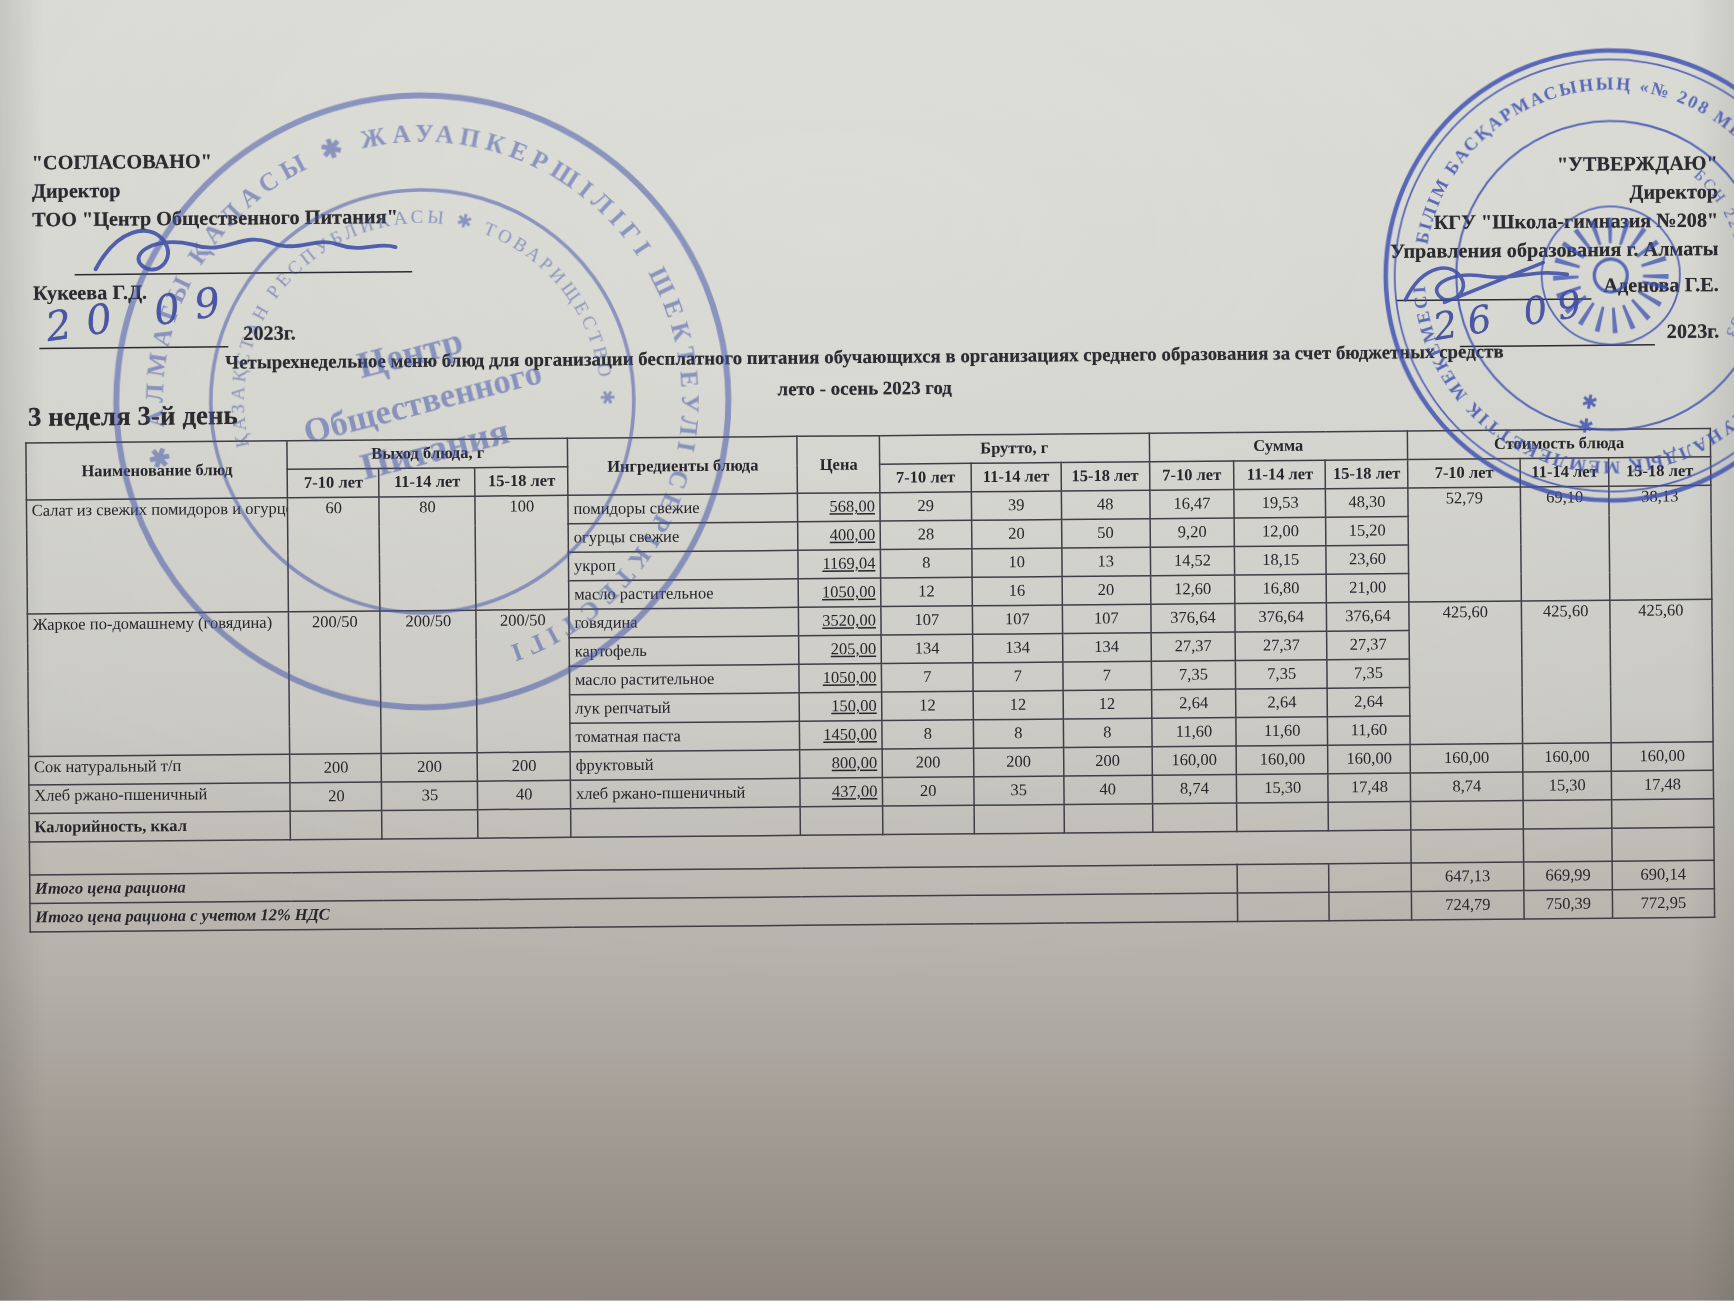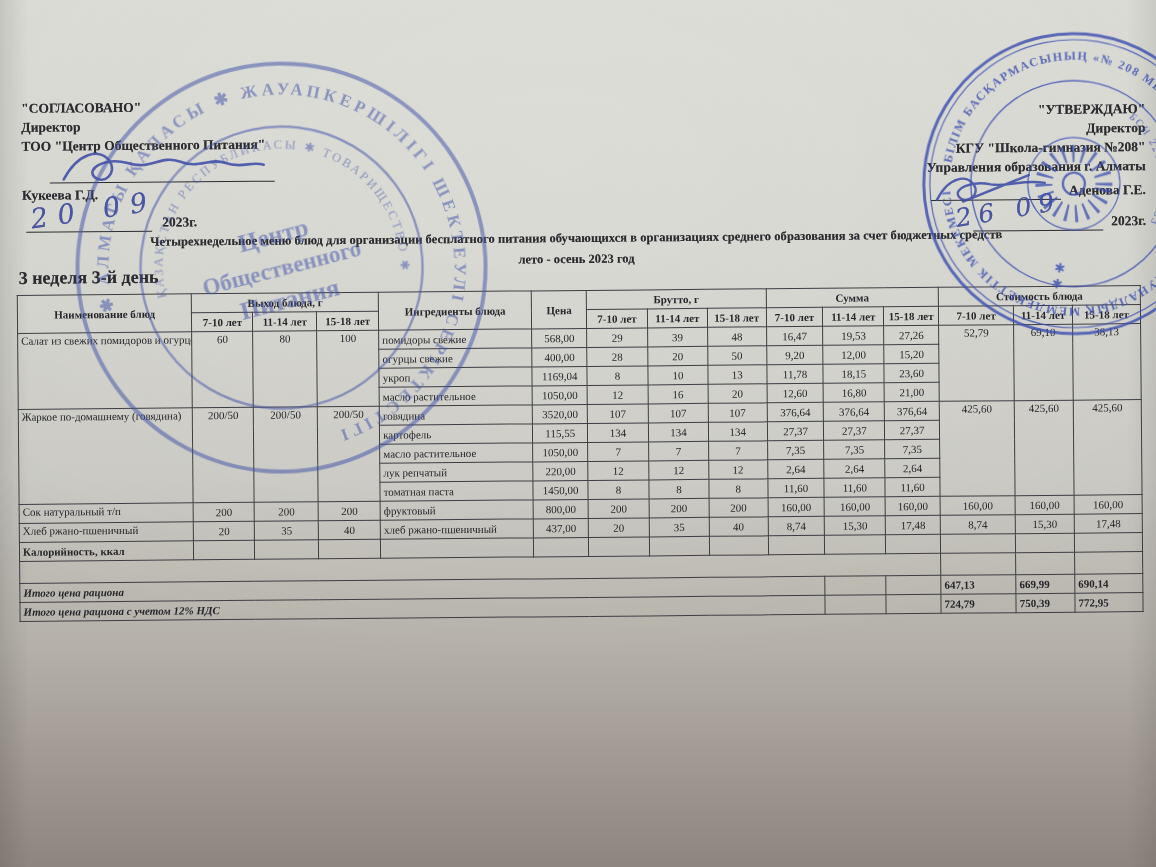--- a/index.html
+++ b/index.html
@@ -48,25 +48,25 @@
     overflow:hidden;white-space:nowrap;color:#26262b;
   }
   table.menu{border:1.5px solid #35353b;}
   th{font-weight:bold;text-align:center;white-space:normal !important;}
   .hrow1 th{height:36px;}
   .hrow2 th{height:40px;}
   td.dname{white-space:normal;vertical-align:top;text-align:left;}
   td.vt{vertical-align:top;}
   td.num{text-align:center;}
   td.ing{text-align:left;}
-  td.price{text-align:center;padding-right:4px;}
+  td.price{text-align:right;padding-right:4px;text-decoration:underline;}
   td.blabel{font-weight:bold;text-align:left;}
   tr.spacer td{height:19px;}
   td.total-label{font-weight:bold;font-style:italic;text-align:left;font-size:11.5px;}
-  td.total-val{font-weight:bold;text-align:left;padding-right:4px;}
+  td.total-val{font-weight:normal;text-align:center;padding-right:4px;}
 
   
   .stamp{position:absolute;pointer-events:none;filter:blur(0.4px);}
   .stamp-left{left:62px;top:44px;opacity:0.52;}
   .stamp-right{left:916px;top:28px;opacity:0.82;}
 </style>
 </head>
 <body>
 
 <div class="sheet">
@@ -155,42 +155,42 @@
       <td class="num vt" rowspan="4">60</td>
       <td class="num vt" rowspan="4">80</td>
       <td class="num vt" rowspan="4">100</td>
       <td class="ing">помидоры свежие</td>
       <td class="price">568,00</td>
       <td class="num">29</td>
       <td class="num">39</td>
       <td class="num">48</td>
       <td class="num">16,47</td>
       <td class="num">19,53</td>
-      <td class="num">27,26</td>
+      <td class="num">48,30</td>
       <td class="num vt" rowspan="4">52,79</td>
       <td class="num vt" rowspan="4">69,10</td>
       <td class="num vt" rowspan="4">38,13</td>
     </tr>
     <tr>
       <td class="ing">огурцы свежие</td>
       <td class="price">400,00</td>
       <td class="num">28</td>
       <td class="num">20</td>
       <td class="num">50</td>
       <td class="num">9,20</td>
       <td class="num">12,00</td>
       <td class="num">15,20</td>
     </tr>
     <tr>
       <td class="ing">укроп</td>
       <td class="price">1169,04</td>
       <td class="num">8</td>
       <td class="num">10</td>
       <td class="num">13</td>
-      <td class="num">11,78</td>
+      <td class="num">14,52</td>
       <td class="num">18,15</td>
       <td class="num">23,60</td>
     </tr>
     <tr>
       <td class="ing">масло растительное</td>
       <td class="price">1050,00</td>
       <td class="num">12</td>
       <td class="num">16</td>
       <td class="num">20</td>
       <td class="num">12,60</td>
@@ -210,41 +210,41 @@
       <td class="num">107</td>
       <td class="num">376,64</td>
       <td class="num">376,64</td>
       <td class="num">376,64</td>
       <td class="num vt" rowspan="5">425,60</td>
       <td class="num vt" rowspan="5">425,60</td>
       <td class="num vt" rowspan="5">425,60</td>
     </tr>
     <tr>
       <td class="ing">картофель</td>
-      <td class="price">115,55</td>
+      <td class="price">205,00</td>
       <td class="num">134</td>
       <td class="num">134</td>
       <td class="num">134</td>
       <td class="num">27,37</td>
       <td class="num">27,37</td>
       <td class="num">27,37</td>
     </tr>
     <tr>
       <td class="ing">масло растительное</td>
       <td class="price">1050,00</td>
       <td class="num">7</td>
       <td class="num">7</td>
       <td class="num">7</td>
       <td class="num">7,35</td>
       <td class="num">7,35</td>
       <td class="num">7,35</td>
     </tr>
     <tr>
       <td class="ing">лук репчатый</td>
-      <td class="price">220,00</td>
+      <td class="price">150,00</td>
       <td class="num">12</td>
       <td class="num">12</td>
       <td class="num">12</td>
       <td class="num">2,64</td>
       <td class="num">2,64</td>
       <td class="num">2,64</td>
     </tr>
     <tr>
       <td class="ing">томатная паста</td>
       <td class="price">1450,00</td>

